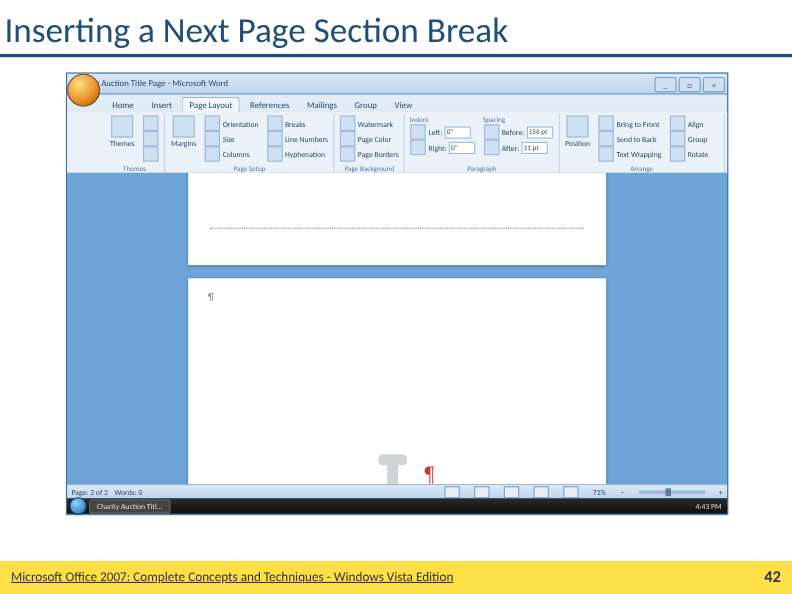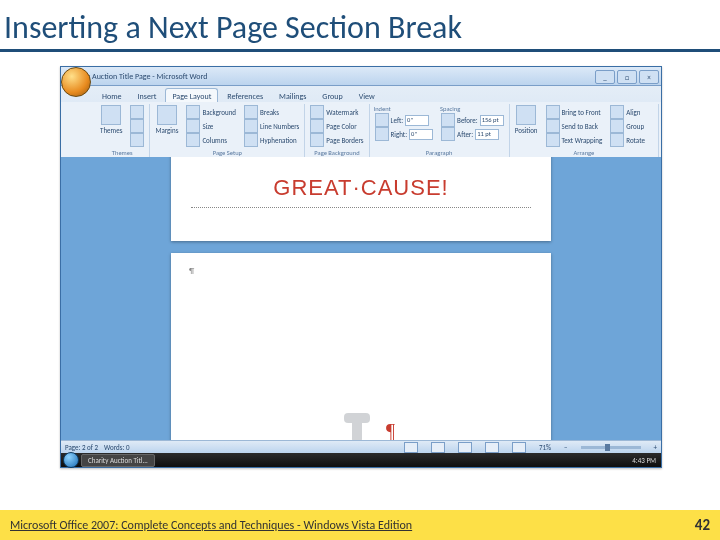--- a/index.html
+++ b/index.html
@@ -102,21 +102,21 @@
 
         <div class="group">
           <div class="group-items cols">
             <div class="gi big">
                 <span class="ic big"></span>
                 <span>Margins</span>
               </div>
             <div>
               <div class="gi">
                   <span class="ic"></span>
-                  <span>Background</span>
+                  <span>Orientation</span>
                 </div>
               <div class="gi">
                   <span class="ic"></span>
                   <span>Size</span>
                 </div>
               <div class="gi">
                   <span class="ic"></span>
                   <span>Columns</span>
                 </div>
             </div>
@@ -209,21 +209,20 @@
                 </div>
             </div>
           </div>
           <div class="group-label">Arrange</div>
         </div>
       </div>
     </div>
 
     <div class="doc-area">
       <div class="page page1">
-        <div class="great">GREAT·CAUSE!</div>
         <div class="section-line"></div>
       </div>
       <div class="page page2">
         <span class="pmark">¶</span>
         <svg class="gavel" viewBox="0 0 60 64">
           <rect x="26" y="6" width="10" height="26" rx="4" fill="#9aa0a6"></rect>
           <rect x="18" y="2" width="26" height="10" rx="4" fill="#9aa0a6"></rect>
           <path d="M32 32 L10 58 L16 62 L36 36 Z" fill="#9aa0a6"></path>
           <circle cx="30" cy="56" r="8" fill="#9aa0a6"></circle>
         </svg>

